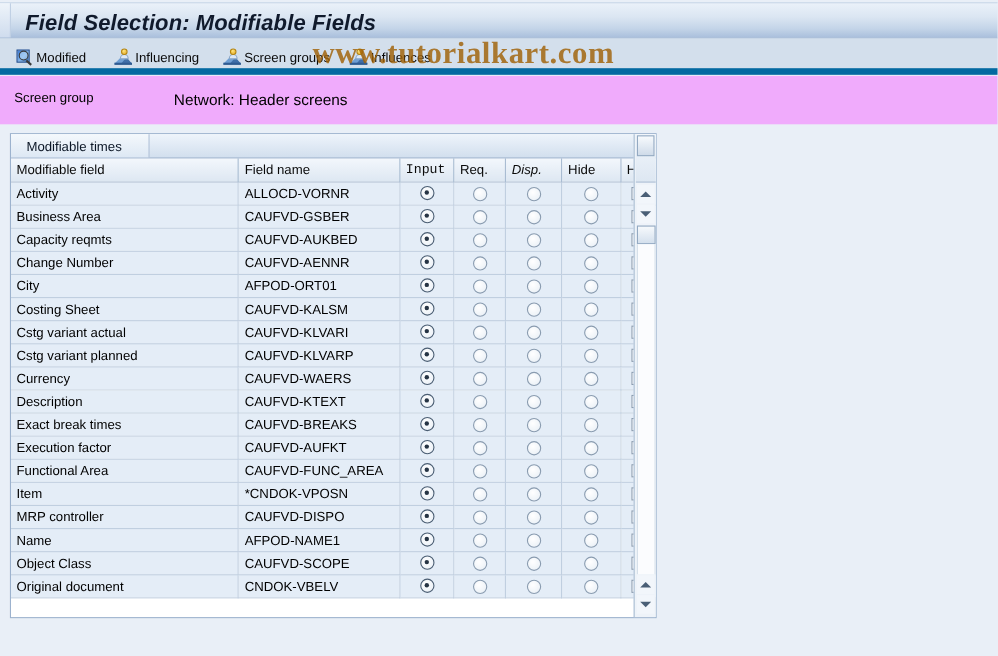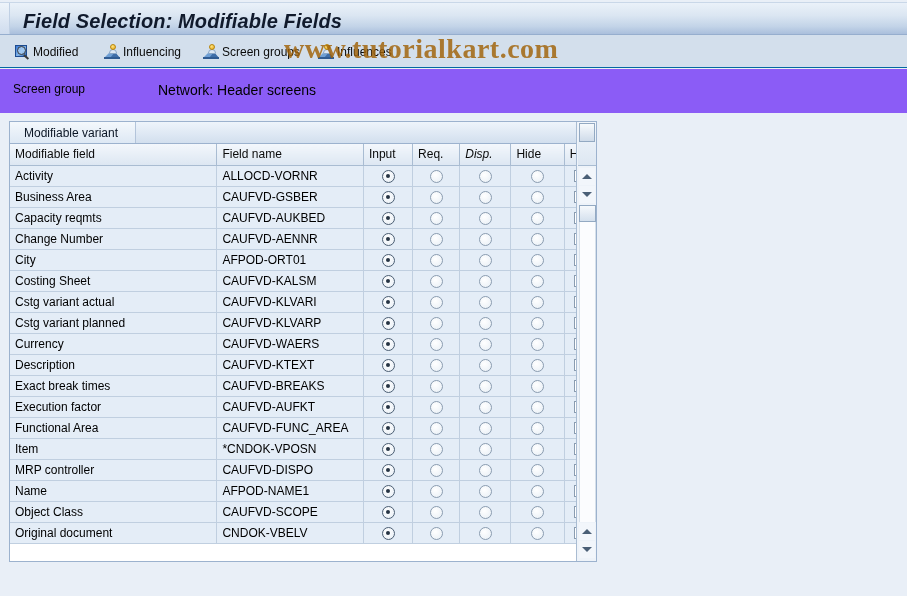--- a/index.html
+++ b/index.html
@@ -44,21 +44,21 @@
     border-right: 1px solid #c0d0e4;
     box-sizing: border-box;
   }
 
   
   .toolbar {
     position: absolute;
     left: 0; top: 35px;
     width: 907px; height: 33px;
     background: #d3dfec;
-    border-bottom: 1px solid #0369a1;
+    border-bottom: 6px solid #0369a1;
     box-sizing: border-box;
   }
   .tbtn {
     position: absolute;
     top: 6px;
     height: 21px;
     display: flex;
     align-items: center;
     gap: 2px;
     white-space: nowrap;
@@ -138,21 +138,21 @@
     opacity: .82;
     letter-spacing: .5px;
     white-space: nowrap;
     pointer-events: none;
   }
 
   
   .sg-row {
     position: absolute;
     left: 0; top: 69px; width: 907px; height: 44px;
-    background: #8b5cf6;
+    background: #f0abfc;
   }
   .sg-label { position: absolute; left: 13px; top: 13px; font-size: 12px; }
   .sg-value { position: absolute; left: 158px; top: 13px; font-size: 14px; }
 
   
   .panel {
     position: absolute;
     left: 9px; top: 121px;
     width: 588px; height: 441px;
     border: 1px solid #9cb2ce;
@@ -208,21 +208,21 @@
     box-sizing: border-box;
     white-space: nowrap;
     overflow: hidden;
   }
   table.grid td.opt { padding: 0; text-align: center; }
   table.grid th.last, table.grid td.last { border-right: none; }
 
   
   .c-field { width: 202px; margin-left: 44px; }
   .c-name  { width: 143px; }
-  .c-input { width: 48px; }
+  .c-input { width: 48px; font-family: Liberation Mono, monospace; }
   .c-req   { width: 46px; }
   .c-disp  { width: 50px; font-style: italic; }
   .c-hide  { width: 52px; }
   .c-hili  { width: 31px; }
 
   .radio {
     width: 13px; height: 13px;
     border-radius: 50%;
     border: 1.5px solid #8a9cb0;
     background: radial-gradient(circle at 40% 35%, #ffffff, #eef3f8 70%, #dbe4ee);
@@ -353,21 +353,21 @@
 
 <div class="sg-row">
   <div class="sg-label">Screen group</div>
   <div class="sg-value">Network: Header screens</div>
 </div>
 
 <div class="panel">
 
   <div class="panel-hdr">
     <div class="ph-tab"></div>
-    <div class="ph-title">Modifiable variant</div>
+    <div class="ph-title">Modifiable times</div>
   </div>
 
   <table class="grid">
     <thead>
       <tr>
         <th class="c-field">Modifiable field</th>
         <th class="c-name">Field name</th>
         <th class="c-input ctr">Input</th>
         <th class="c-req ctr">Req.</th>
         <th class="c-disp ctr">Disp.</th>

